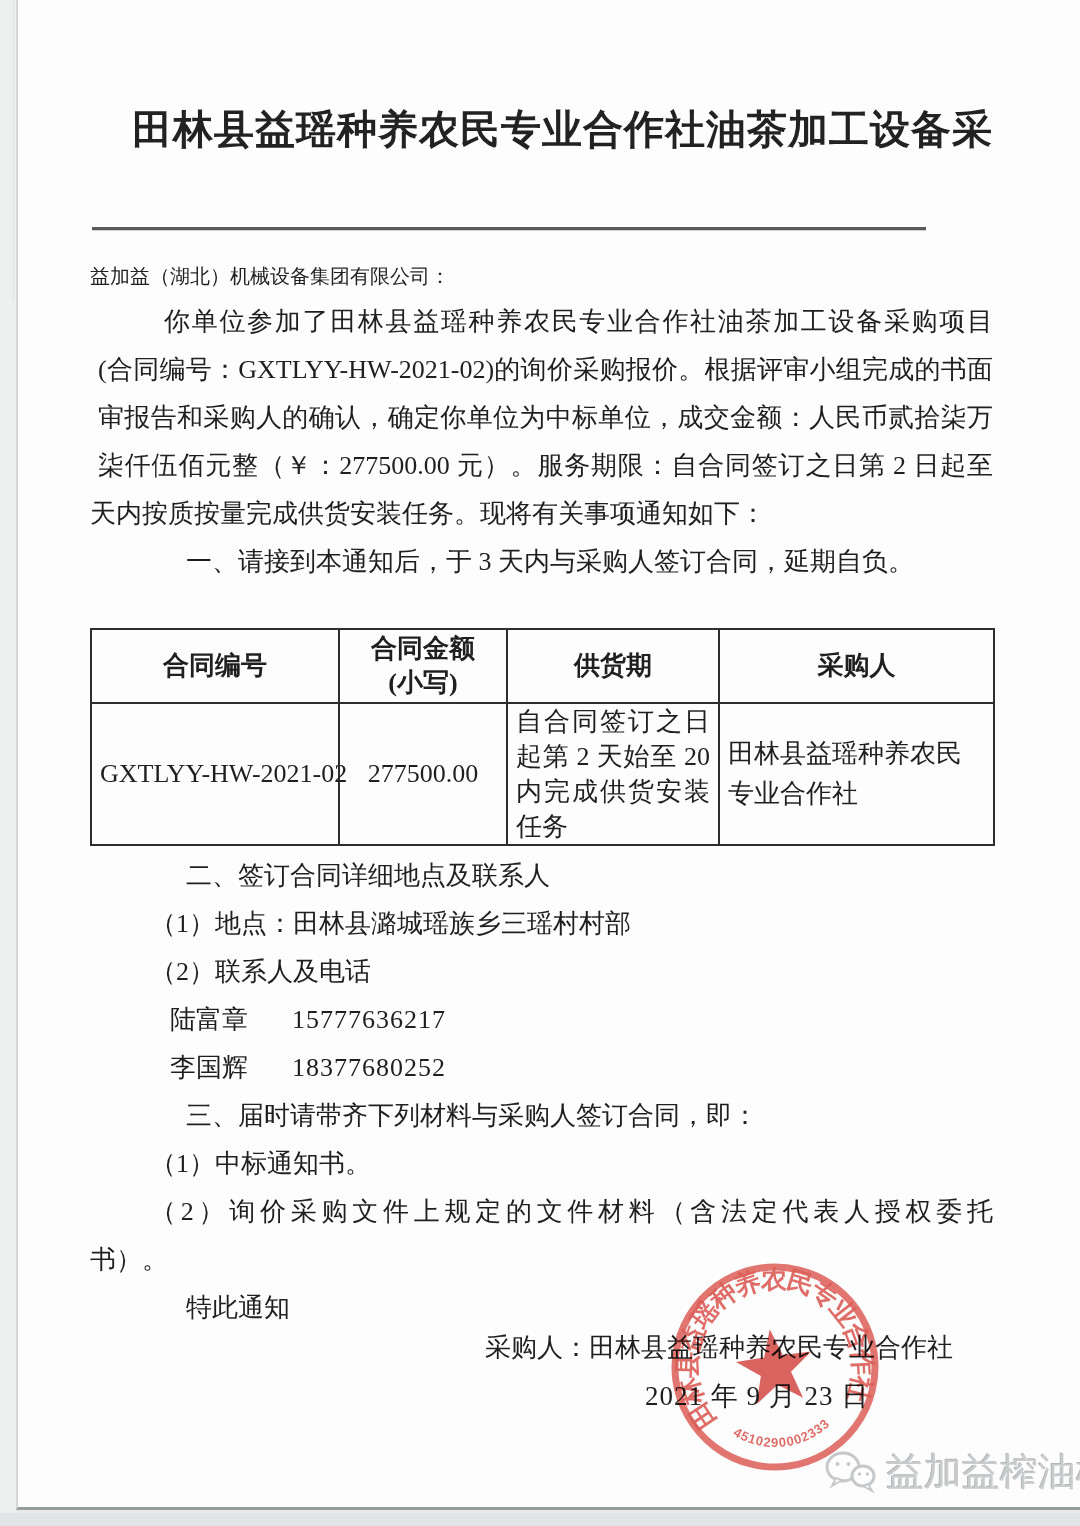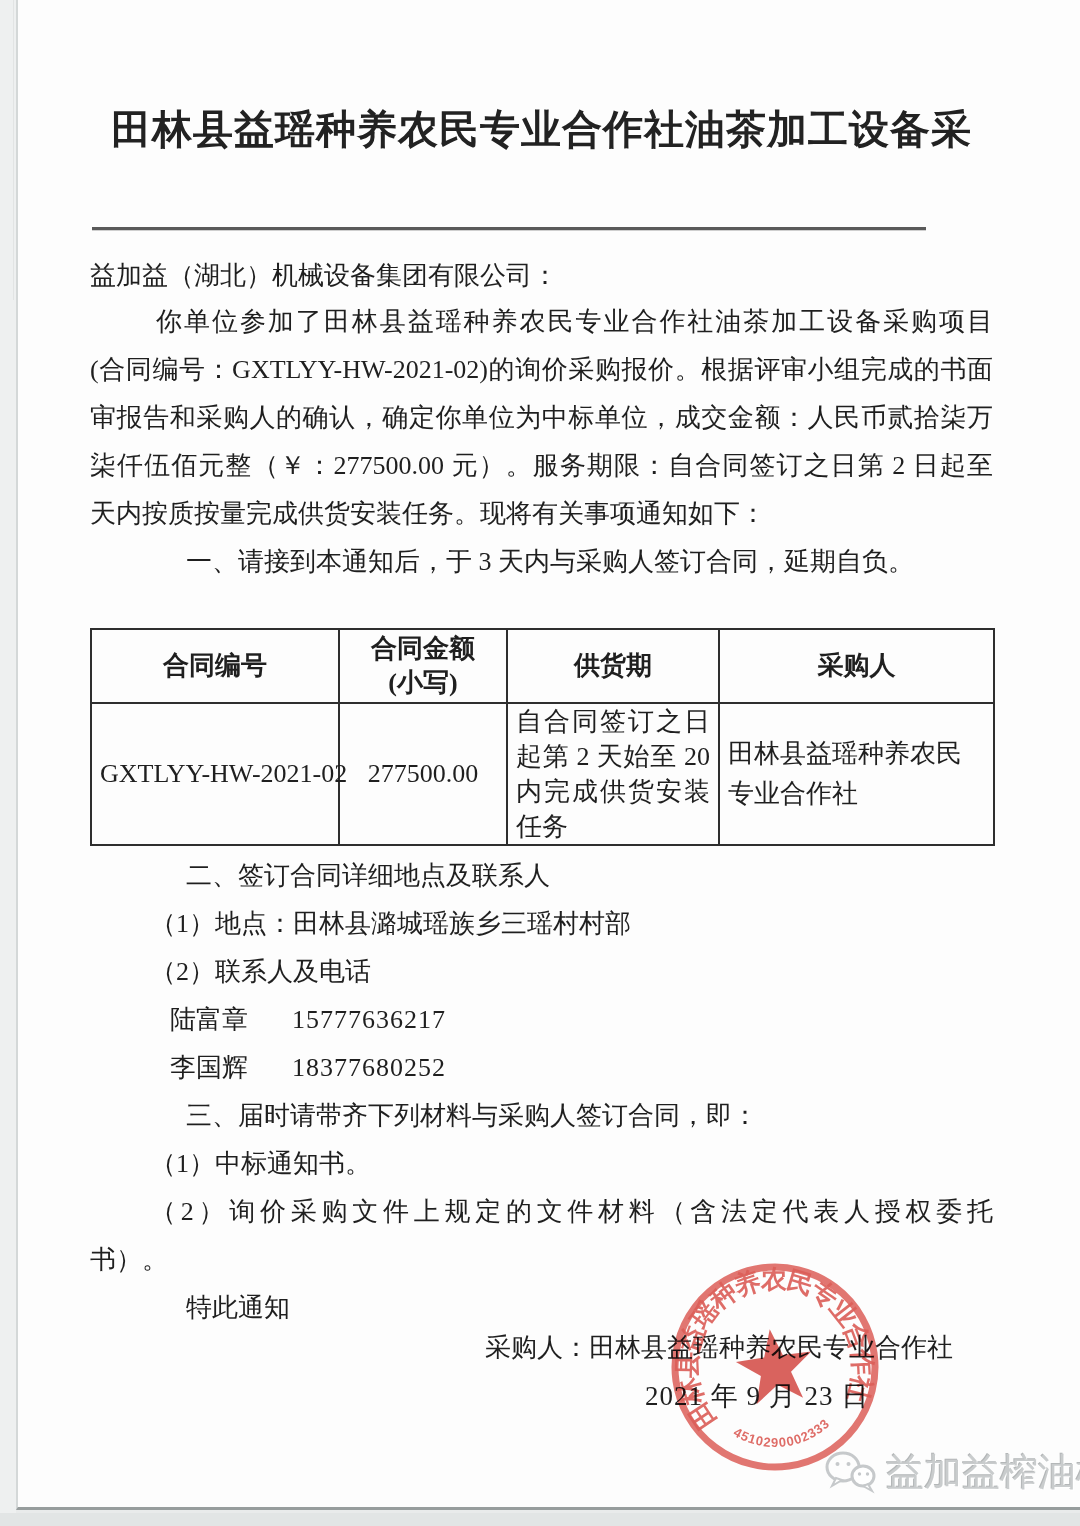--- a/index.html
+++ b/index.html
@@ -11,36 +11,36 @@
   }
   .sheet{
     position:absolute;left:16px;top:0;width:1064px;height:1510px;
     background:#fdfdfd;
     border-left:2px solid #d4d8d8;
     border-bottom:3px solid #979d9d;
     box-sizing:border-box;
   }
   .doc-title{
     position:absolute;left:90px;top:102px;width:903px;
-    font-size:40px;font-weight:bold;text-align:center;line-height:56px;
+    font-size:40px;font-weight:bold;text-align:right;line-height:56px;
     letter-spacing:1px;color:#222;
   }
   .title-rule{
     position:absolute;left:92px;top:227px;width:834px;height:3px;
     background:#5a5a5a;border-bottom:1px solid #cfcfcf;
   }
   .recipient{
     position:absolute;left:90px;top:256px;width:903px;
-    font-size:26px;line-height:40px;
+    font-size:20px;line-height:40px;
   }
   .flow{
     position:absolute;left:90px;top:298px;width:903px;
   }
   .tline{font-size:26px;line-height:48px;height:48px;white-space:nowrap;}
-  .jfull{white-space:normal;text-align:justify;text-align-last:justify;height:48px;overflow:hidden;}
+  .jfull{white-space:normal;text-align:justify;text-align-last:justify;height:48px;overflow:hidden;margin-left:8px;}
   .ind-first{text-indent:66px;}
   .ml66{margin-left:96px;}
   .ml60{margin-left:60px;}
   .ml80{margin-left:80px;}
   .phone{margin-left:44px;letter-spacing:1px;}
   table.award{
     border-collapse:collapse;width:903px;table-layout:fixed;
     margin-top:42px;margin-bottom:0;
   }
   table.award th,table.award td{

